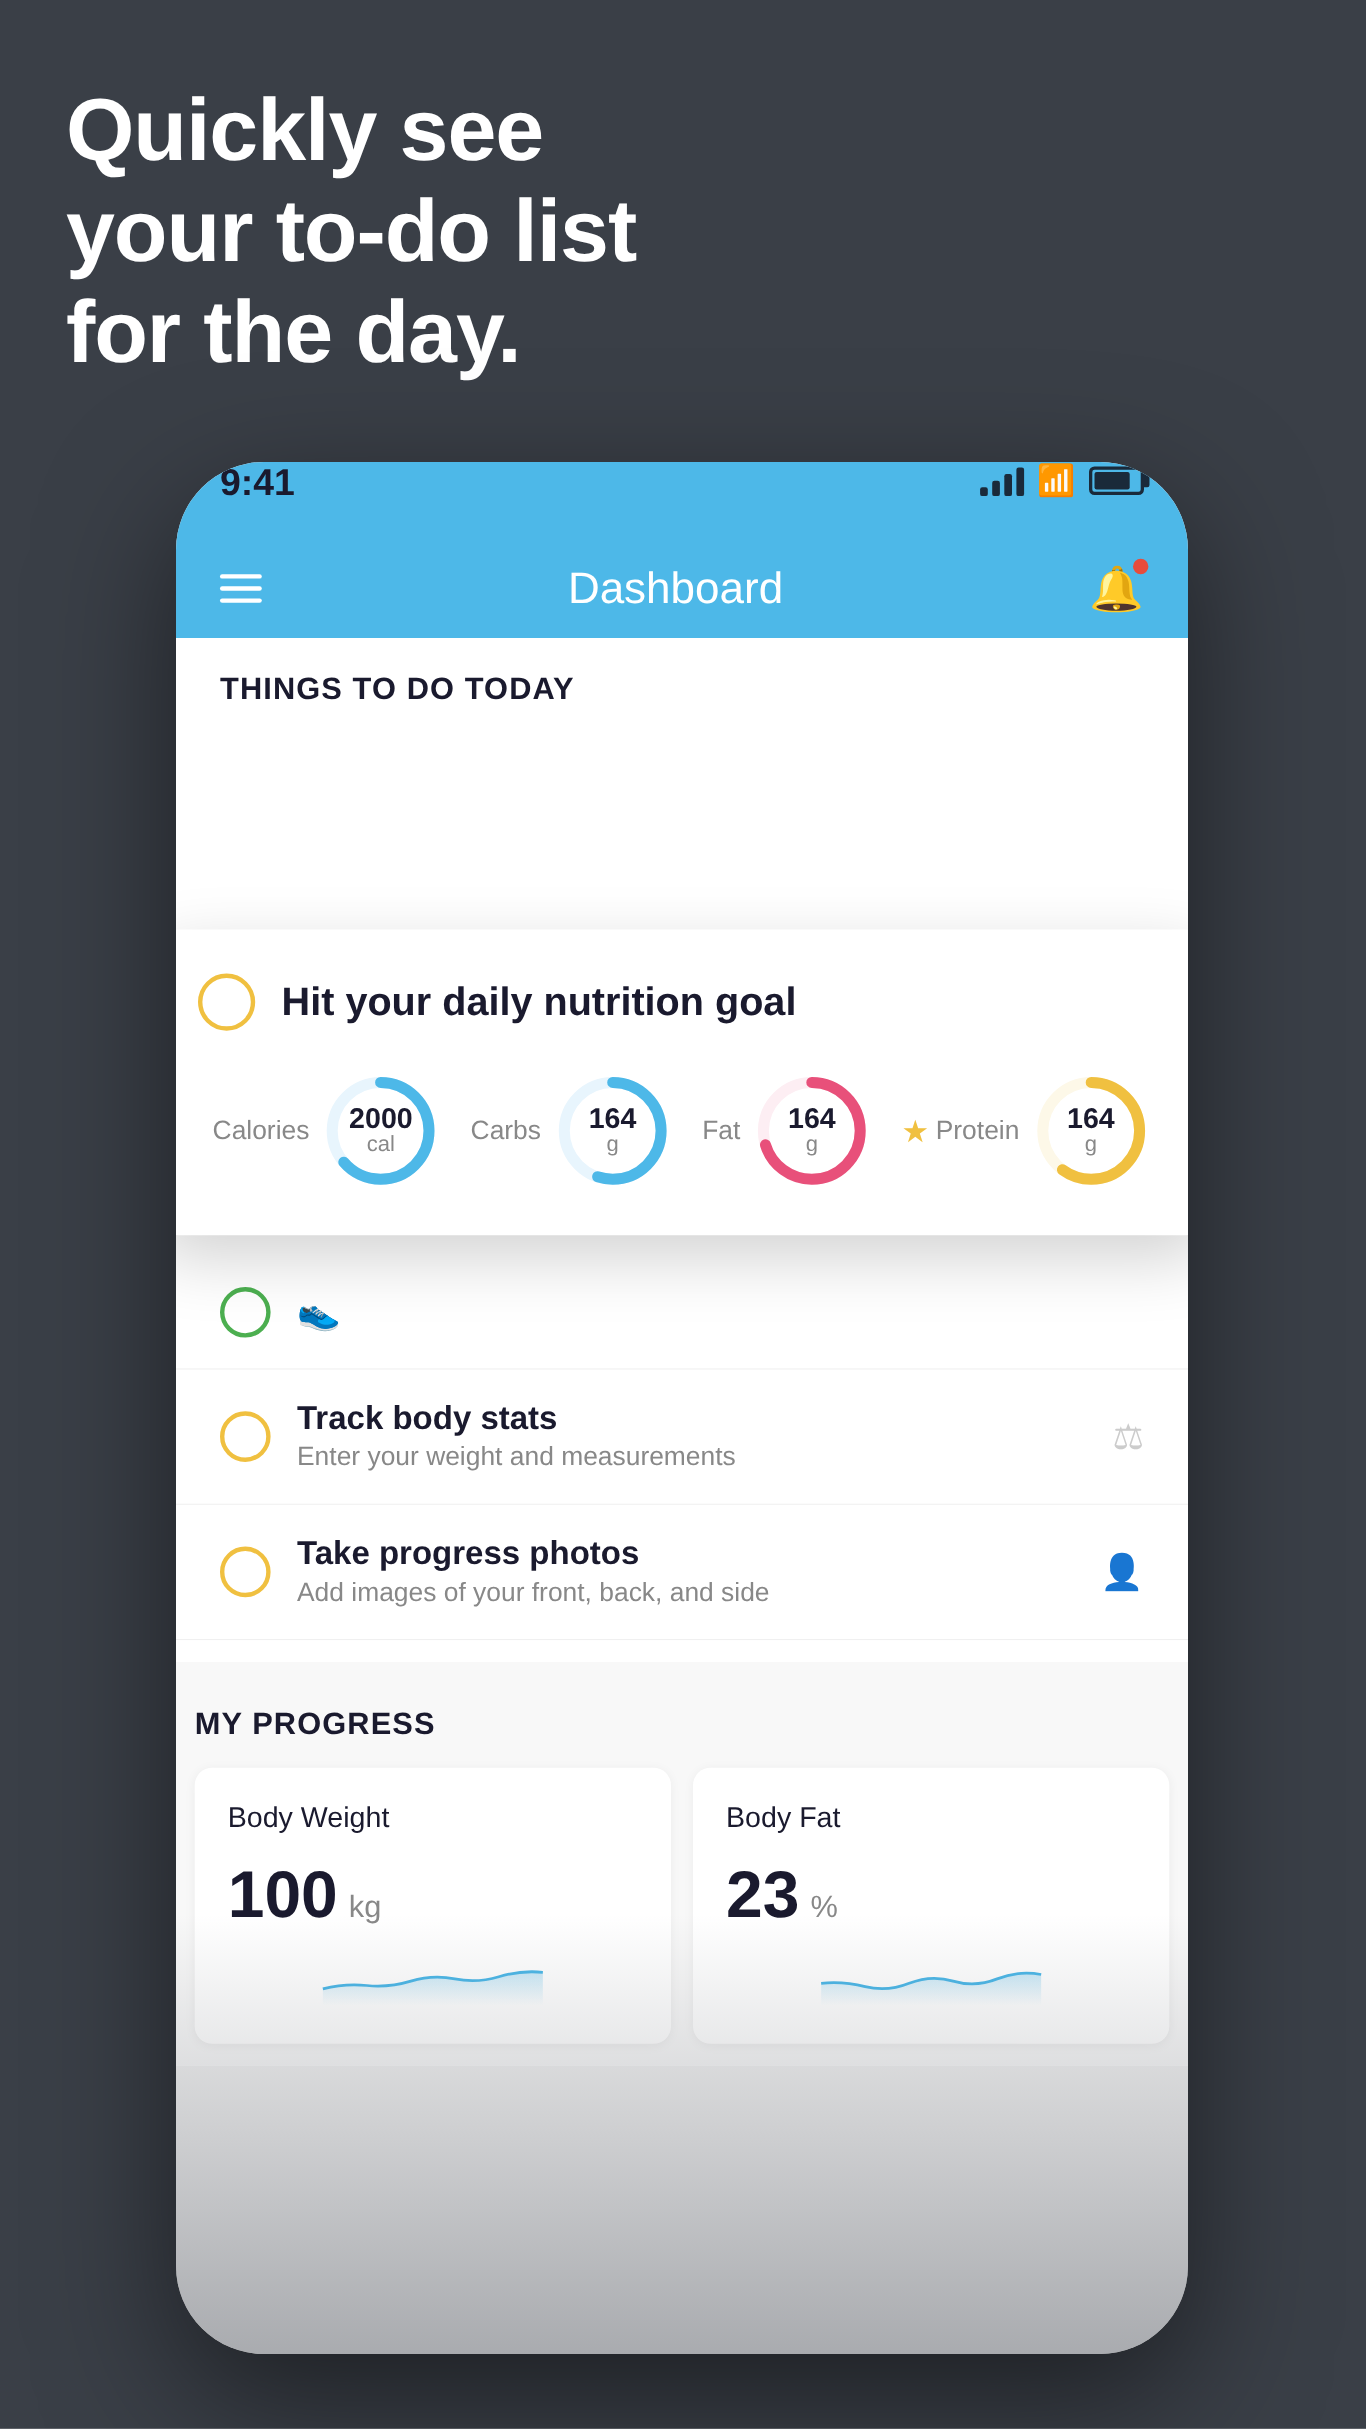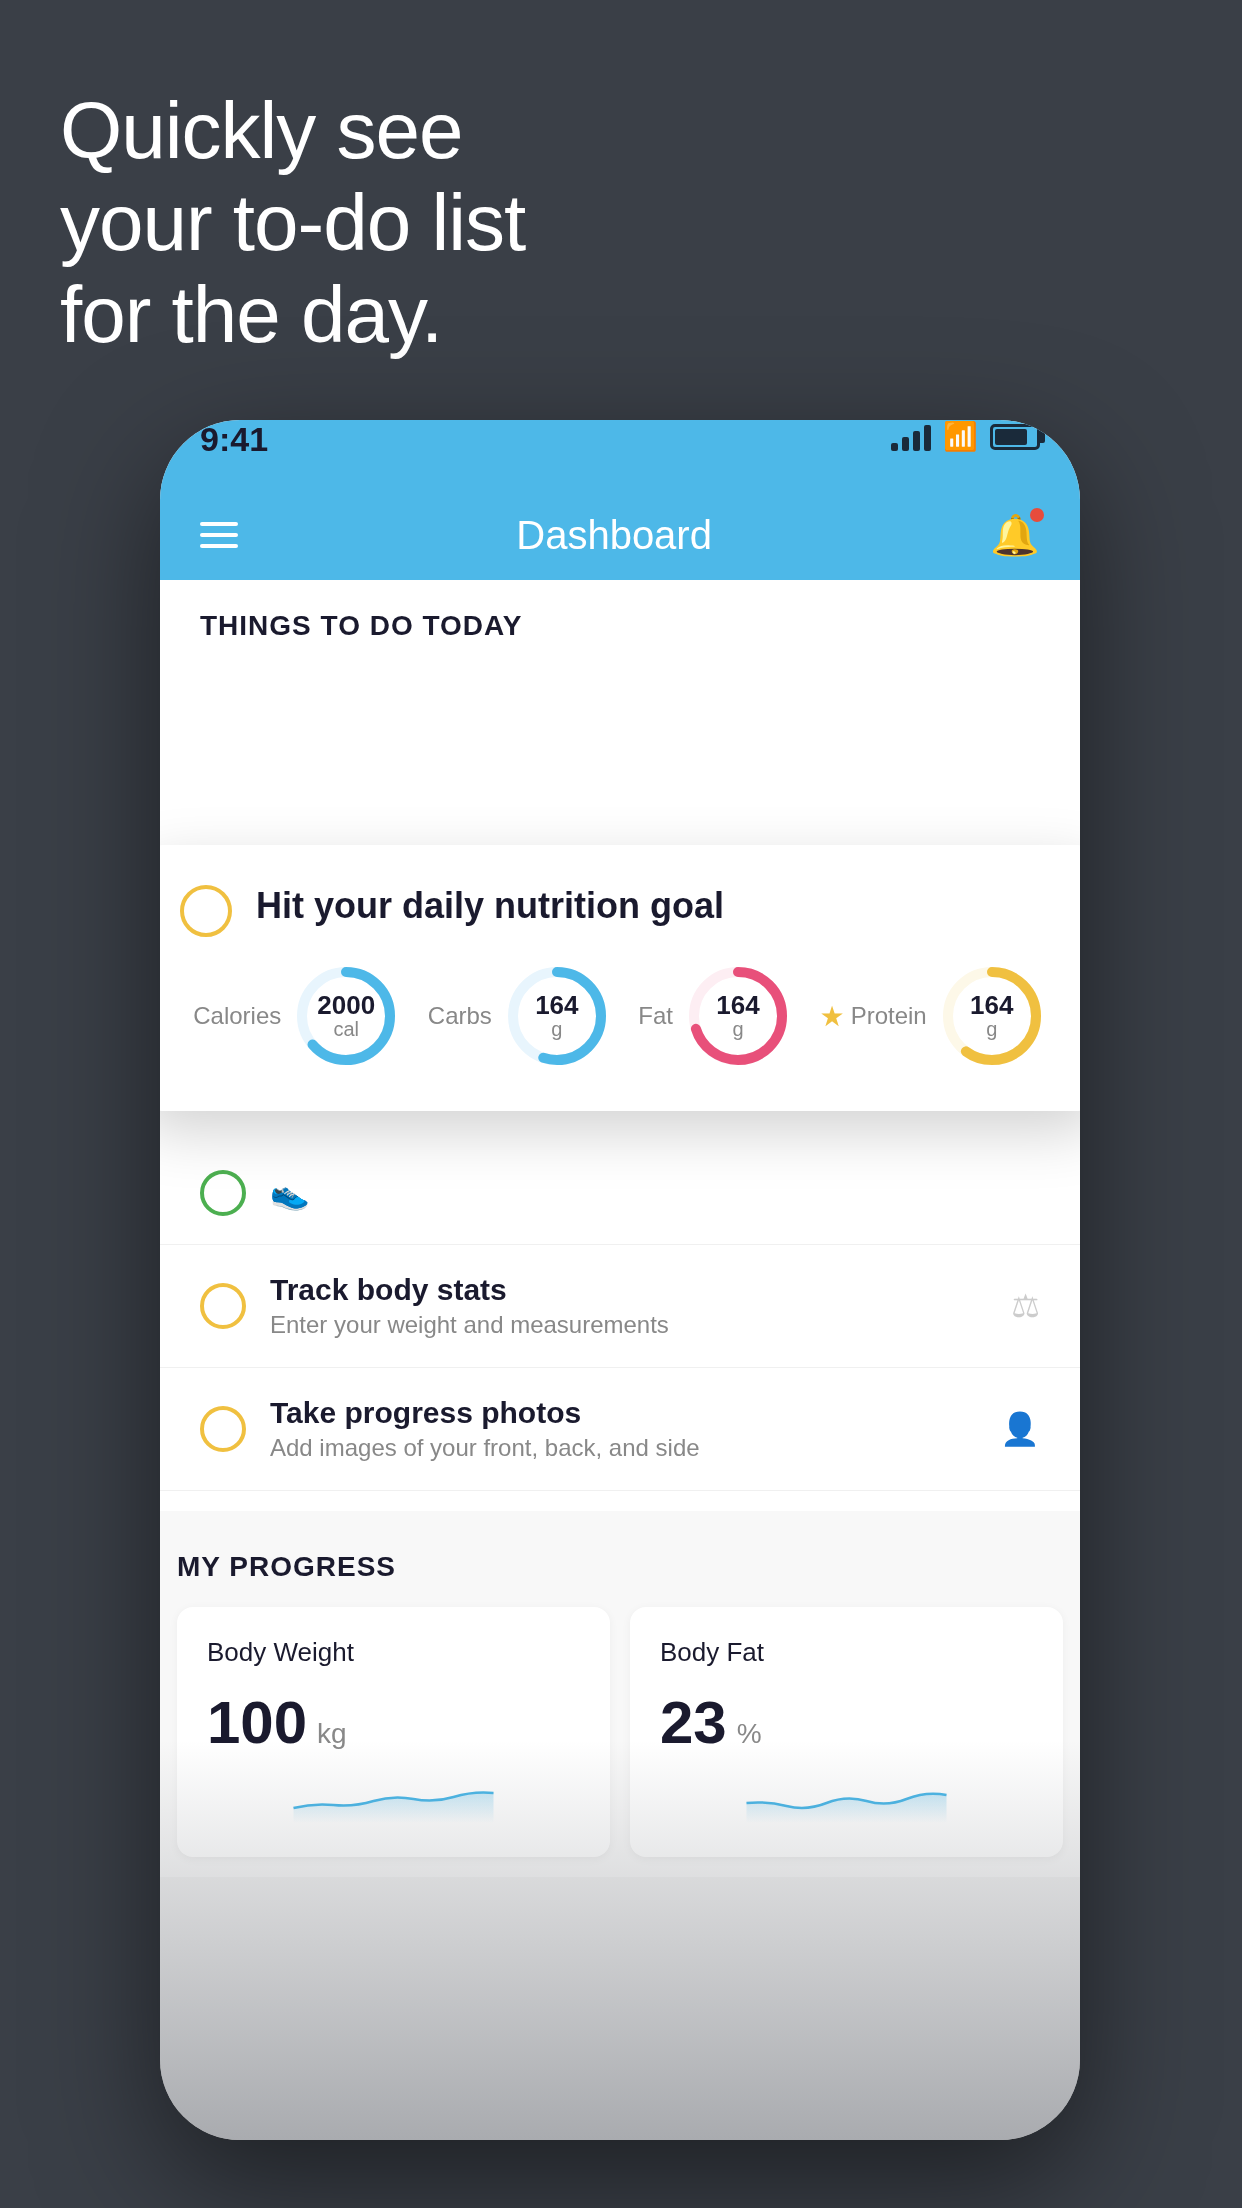--- a/index.html
+++ b/index.html
@@ -8,25 +8,25 @@
       height: 2208px;
       background: #3a3f47;
       font-family: -apple-system, BlinkMacSystemFont, 'Helvetica Neue', Arial, sans-serif;
       overflow: hidden;
       position: relative;
     }
 
     
     .headline {
       position: absolute;
-      top: 85px;
+      top: 72px;
       left: 60px;
       color: #ffffff;
       font-size: 80px;
-      font-weight: 400;
+      font-weight: 700;
       line-height: 1.15;
       letter-spacing: -1px;
     }
 
     
     .phone {
       position: absolute;
       top: 420px;
       left: 160px;
       width: 920px;
@@ -158,23 +158,23 @@
       left: -20px;
       right: -20px;
       background: white;
       border-radius: 24px;
       padding: 40px;
       box-shadow: 0 20px 60px rgba(0,0,0,0.18);
       z-index: 10;
     }
     .card-header {
       display: flex;
-      align-items: flex-start;
+      align-items: center;
       gap: 24px;
-      margin-bottom: 24px;
+      margin-bottom: 36px;
     }
     .circle-check {
       width: 52px;
       height: 52px;
       border-radius: 50%;
       border: 4px solid #f0c040;
       background: transparent;
       flex-shrink: 0;
     }
     .card-title {

